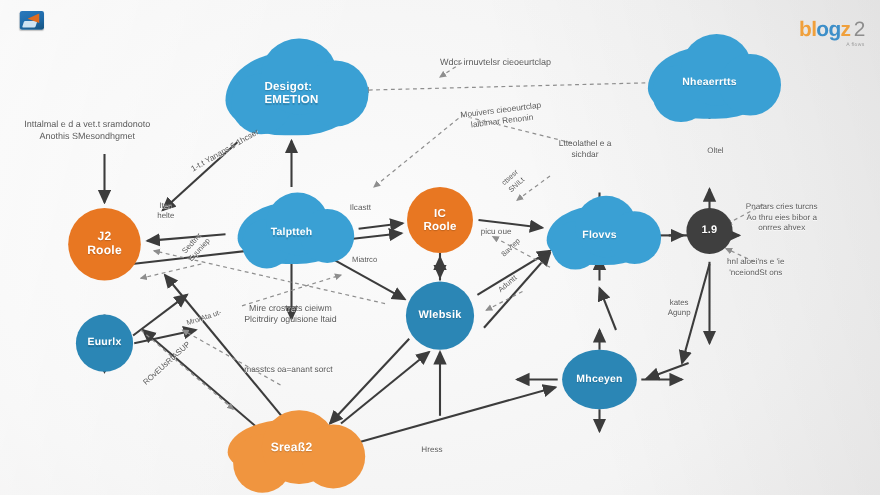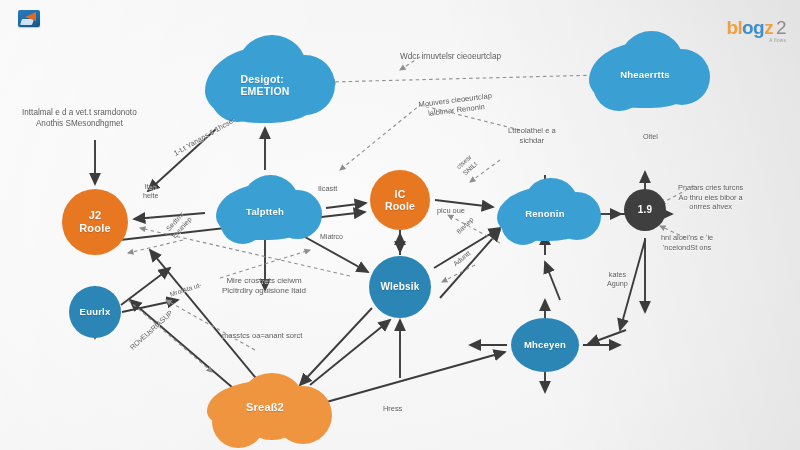--- a/index.html
+++ b/index.html
@@ -274,21 +274,21 @@
         <div class="puff" style="background: rgb(58, 160, 212); left: 56.84px; top: 5.6px; width: 49px; height: 49px;"></div>
         <div class="cloud-label" style="font-size: 9.5px; white-space: pre-line;">Talptteh</div>
       </div>
       <div class="node node-circle" style="left: 370px; top: 170px; width: 60px; height: 60px; background: rgb(232, 119, 34); font-size: 10.5px; white-space: pre-line;">IC
 Roole</div>
       <div class="cloud" style="left: 497px; top: 187px; width: 96px; height: 54px;">
         <div class="cloud-body" style="background: rgb(58, 160, 212);"></div>
         <div class="puff" style="background: rgb(58, 160, 212); left: 3.84px; top: 14.04px; width: 44.16px; height: 44.16px;"></div>
         <div class="puff" style="background: rgb(58, 160, 212); left: 25.92px; top: -8.64px; width: 55.68px; height: 55.68px;"></div>
         <div class="puff" style="background: rgb(58, 160, 212); left: 55.68px; top: 5.4px; width: 48px; height: 48px;"></div>
-        <div class="cloud-label" style="font-size: 9.5px; white-space: pre-line;">Renonin</div>
+        <div class="cloud-label" style="font-size: 9.5px; white-space: pre-line;">Flovvs</div>
       </div>
       <div class="node node-circle" style="left: 624px; top: 189px; width: 42px; height: 42px; background: rgb(63, 63, 63); font-size: 10px; white-space: pre-line;">1.9</div>
       <div class="node node-circle" style="left: 69px; top: 286px; width: 52px; height: 52px; background: rgb(43, 134, 181); font-size: 9.5px; white-space: pre-line;">Euurlx</div>
       <div class="node node-circle" style="left: 369px; top: 256px; width: 62px; height: 62px; background: rgb(43, 134, 181); font-size: 10px; white-space: pre-line;">Wlebsik</div>
       <div class="node node-ellipse" style="left: 511px; top: 318px; width: 68px; height: 54px; background: rgb(43, 134, 181); font-size: 9.5px; white-space: pre-line;">Mhceyen</div>
       <div class="cloud" style="left: 207px; top: 381px; width: 116px; height: 52px;">
         <div class="cloud-body" style="background: rgb(240, 149, 63);"></div>
         <div class="puff" style="background: rgb(240, 149, 63); left: 4.64px; top: 13.52px; width: 53.36px; height: 53.36px;"></div>
         <div class="puff" style="background: rgb(240, 149, 63); left: 31.32px; top: -8.32px; width: 67.28px; height: 67.28px;"></div>
         <div class="puff" style="background: rgb(240, 149, 63); left: 67.28px; top: 5.2px; width: 58px; height: 58px;"></div>

